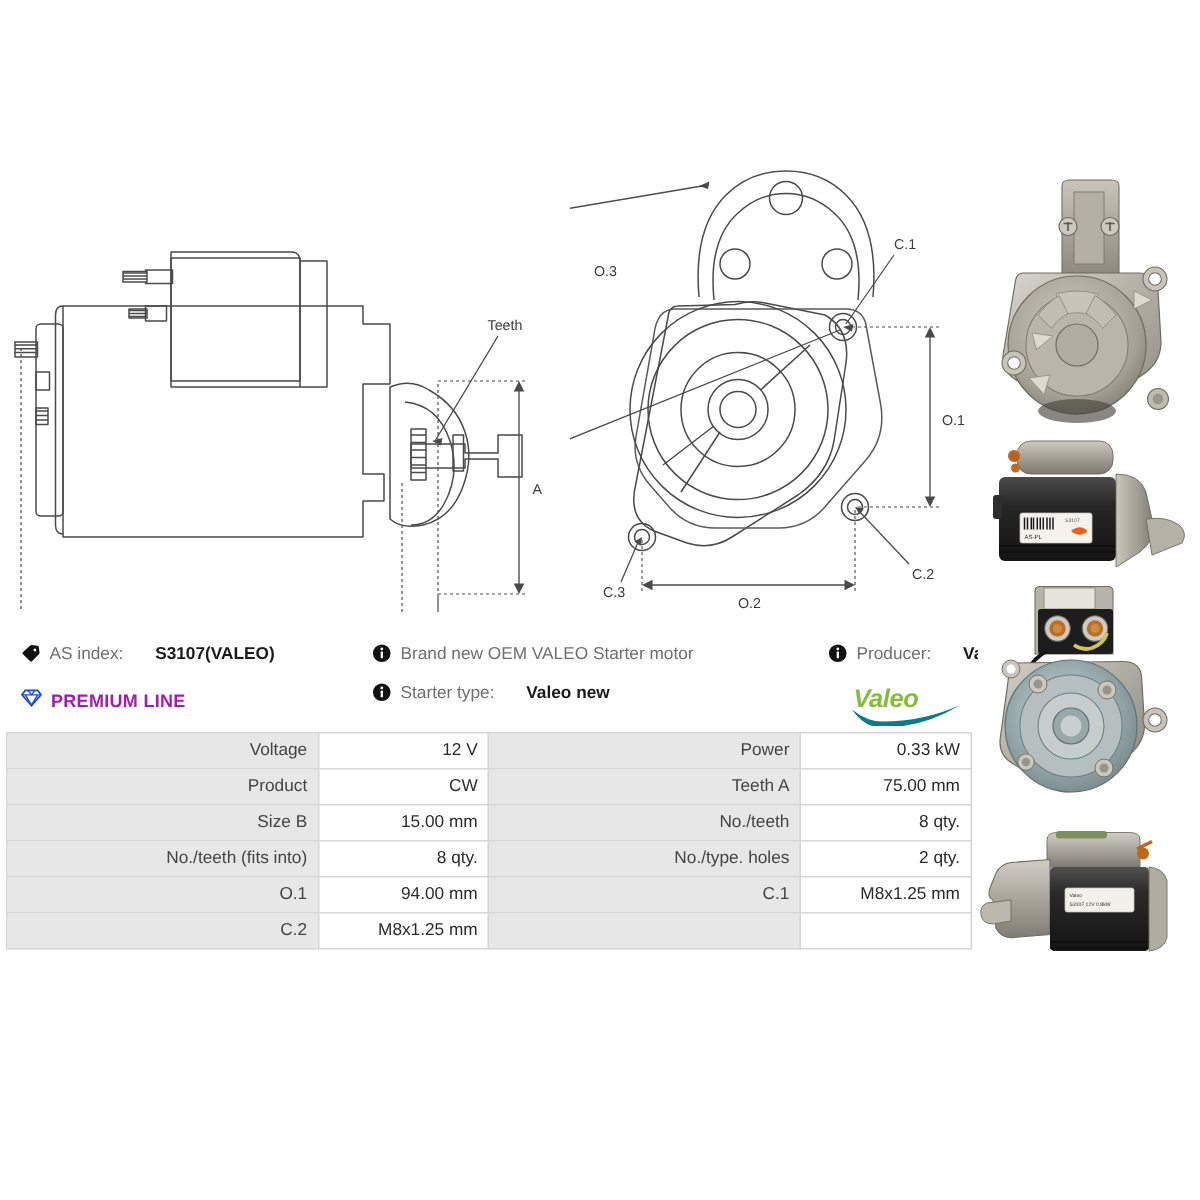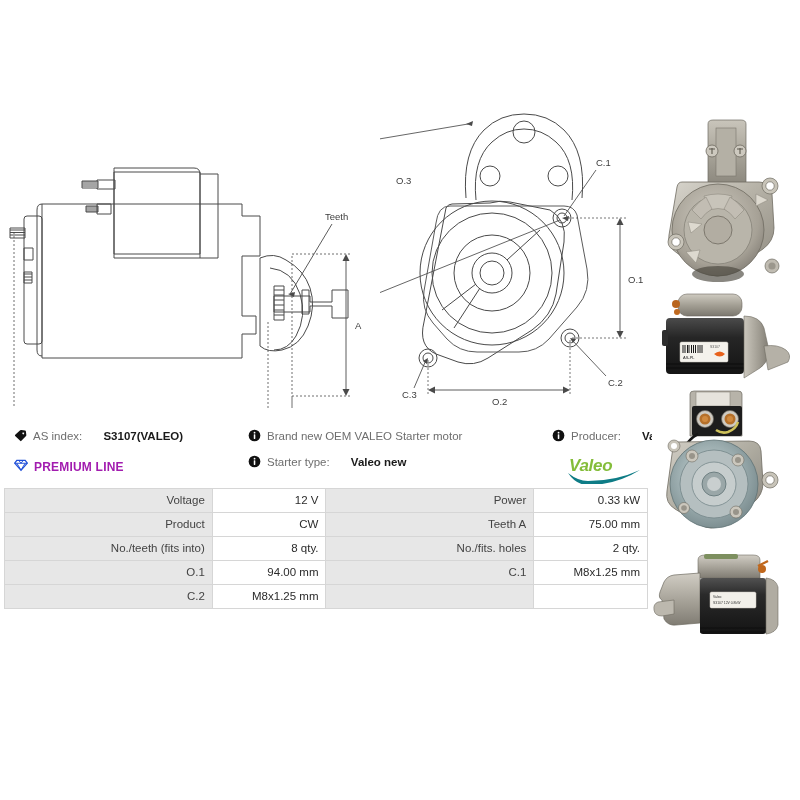--- a/index.html
+++ b/index.html
@@ -275,23 +275,29 @@
         <td class="k">Power</td>
         <td class="v">0.33 kW</td>
       </tr>
       <tr>
         <td class="k">Product</td>
         <td class="v">CW</td>
         <td class="k">Teeth A</td>
         <td class="v">75.00 mm</td>
       </tr>
       <tr>
+        <td class="k">Size B</td>
+        <td class="v">15.00 mm</td>
+        <td class="k">No./teeth</td>
+        <td class="v">8 qty.</td>
+      </tr>
+      <tr>
         <td class="k">No./teeth (fits into)</td>
         <td class="v">8 qty.</td>
-        <td class="k">No./fits. holes</td>
+        <td class="k">No./type. holes</td>
         <td class="v">2 qty.</td>
       </tr>
       <tr>
         <td class="k">O.1</td>
         <td class="v">94.00 mm</td>
         <td class="k">C.1</td>
         <td class="v">M8x1.25 mm</td>
       </tr>
       <tr>
         <td class="k">C.2</td>

